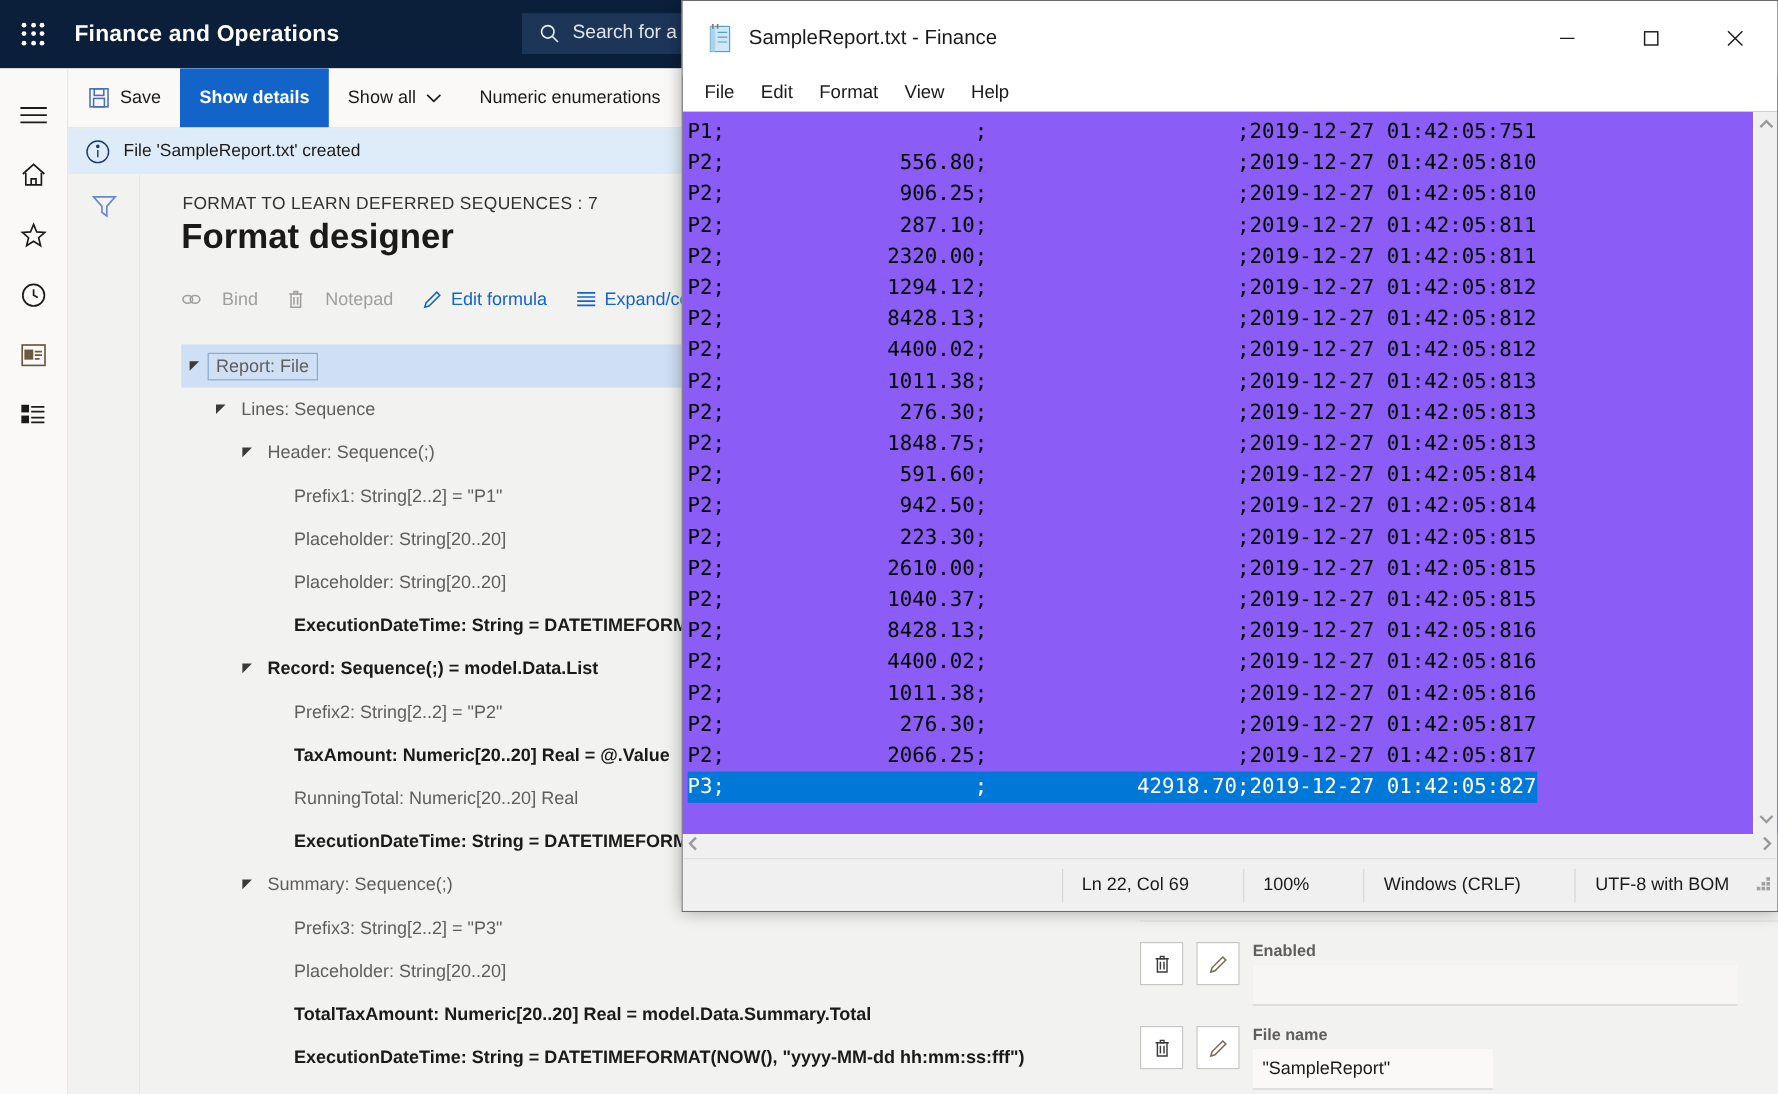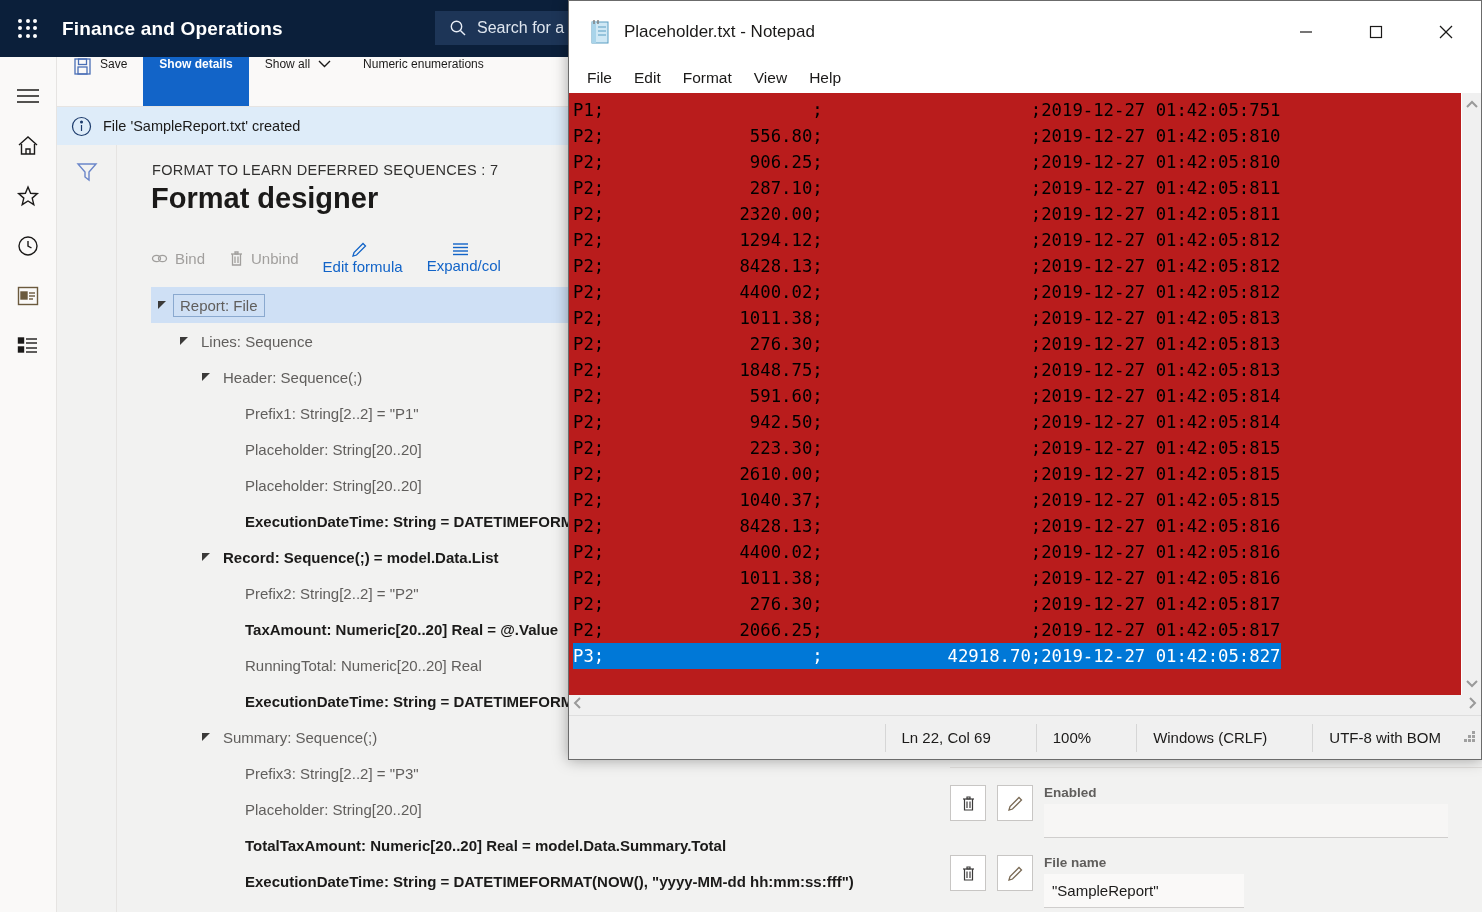--- a/index.html
+++ b/index.html
@@ -44,21 +44,21 @@
     display: flex; flex-direction: column; align-items: center; padding-top: 14px;
   }
   .rail-btn { width: 40px; height: 50px; display: flex; align-items: center; justify-content: center; cursor: pointer; }
 
   
   .fo-cmdbar {
     position: absolute; left: 57px; top: 57px; width: 1425px; height: 50px;
     background: #faf9f8; border-bottom: 1px solid #e6e4e2;
     display: flex; align-items: stretch;
   }
-  .cmd { display: flex; padding: 0 16px; font-size: 12px; color: #1b1a19; cursor: pointer; white-space: nowrap; }
+  .cmd { display: flex; align-items: center; padding: 0 16px; font-size: 15px; color: #1b1a19; cursor: pointer; white-space: nowrap; }
   .cmd.primary { background: #1264c8; color: #ffffff; font-weight: 600; }
   .cmd .ico { margin-right: 8px; display: inline-flex; }
   .cmd .chev { margin-left: 8px; }
 
   
   .fo-msgbar {
     position: absolute; left: 57px; top: 107px; width: 1425px; height: 38px;
     background: #deecf9; display: flex; align-items: center; padding-left: 14px;
     font-size: 14.5px; color: #1b1a19;
   }
@@ -72,22 +72,22 @@
   .fo-filterstrip .funnel { position: absolute; left: 18px; top: 15px; cursor: pointer; }
 
   
   .fo-content { position: absolute; left: 117px; top: 145px; width: 1365px; height: 767px; background: #f2f2f1; }
   .fo-breadcrumb { position: absolute; left: 35px; top: 17px; font-size: 14.5px; color: #323130; letter-spacing: .3px; }
   .fo-pagetitle { position: absolute; left: 34px; top: 37px; font-size: 29px; font-weight: bold; color: #1b1a19; }
 
   .fo-actionbar { position: absolute; left: 34px; top: 96px; display: flex; align-items: center; }
   .act { display: flex; align-items: center; font-size: 15px; margin-right: 24px; cursor: pointer; white-space: nowrap; }
   .act .ai { margin-right: 7px; display: inline-flex; }
-  .act.enabled { color: #1264c8; flex-direction: column; }
-  .act.disabled { color: #a19f9d; cursor: default; }
+  .act.enabled { color: #1264c8; }
+  .act.disabled { color: #a19f9d; cursor: default; gap: 10px; }
 
   
   .fo-tree { position: absolute; left: 34px; top: 142px; width: 1320px; }
   .trow { height: 36px; display: flex; align-items: center; font-size: 15px; color: #605e5c; white-space: nowrap; }
   .trow.selected { background: #cfe0f5; }
   .trow.bold { color: #1b1a19; font-weight: bold; }
   .tw { width: 22px; display: inline-flex; justify-content: center; align-items: center; flex: 0 0 22px; }
   .tlabel { padding: 2px 6px; }
   .trow.selected .tlabel { border: 1px solid #8aa9cf; background: #cfe0f5; }
 
@@ -120,21 +120,21 @@
     flex: 0 0 62px;
   }
   .np-icon { margin-left: 20px; margin-right: 13px; display: inline-flex; }
   .np-name { font-size: 17px; color: #1b1a19; }
   .np-wbtns { margin-left: auto; display: flex; height: 100%; }
   .wbtn { width: 70px; display: flex; align-items: center; justify-content: center; cursor: pointer; }
 
   .np-menu { height: 30px; display: flex; align-items: center; padding-left: 18px; flex: 0 0 30px; }
   .np-menu .mi { font-size: 15.5px; color: #1b1a19; margin-right: 22px; cursor: pointer; }
 
-  .np-body { position: relative; flex: 1; display: flex; background: #b91c1c; overflow: hidden; }
+  .np-body { position: relative; flex: 1; display: flex; background: #8b5cf6; overflow: hidden; }
   .np-textwrap { position: relative; flex: 1; overflow: hidden; padding-top: 4px; }
   .np-text {
     font-family: "DejaVu Sans Mono", "Liberation Mono", monospace;
     font-size: 17.3px; line-height: 26px; color: #000000;
     white-space: pre; padding-left: 4px;
   }
   .np-text .hl { background: #0078d7; color: #ffffff; display: inline-block; }
   .np-vscroll {
     width: 20px; background: #f0f0f0; border-left: 1px solid #ffffff;
     display: flex; flex-direction: column; justify-content: space-between;
@@ -294,21 +294,21 @@
         <div class="act disabled">
           <span class="ai">
             <svg width="15" height="17" viewBox="0 0 15 17" fill="none" stroke="#a19f9d" stroke-width="1.3">
                 <path d="M2 4 H13"></path>
                 <path d="M3.5 4 V15 H11.5 V4"></path>
                 <path d="M6 2 H9 V4 H6 Z"></path>
                 <line x1="6" y1="6.5" x2="6" y2="13"></line>
                 <line x1="9" y1="6.5" x2="9" y2="13"></line>
               </svg>
           </span>
-          <span>Unbind</span>
+          <span>Notepad</span>
         </div>
         <div class="act enabled">
           <span class="ai">
             <svg width="17" height="17" viewBox="0 0 17 17" fill="none" stroke="#1264c8" stroke-width="1.3">
                 <path d="M2 15 L3 11.5 L12 2.5 L14.5 5 L5.5 14 Z"></path>
               </svg>
           </span>
           <span>Edit formula</span>
         </div>
         <div class="act enabled">
@@ -468,21 +468,21 @@
         <svg width="22" height="24" viewBox="0 0 22 24">
           <rect x="3" y="2" width="16" height="21" fill="#cfe8f5" stroke="#5a9ec2" stroke-width="1"></rect>
           <rect x="3" y="2" width="4" height="21" fill="#a9d4ea"></rect>
           <line x1="9" y1="7" x2="17" y2="7" stroke="#5a9ec2"></line>
           <line x1="9" y1="11" x2="17" y2="11" stroke="#5a9ec2"></line>
           <line x1="9" y1="15" x2="17" y2="15" stroke="#5a9ec2"></line>
           <line x1="5" y1="0" x2="5" y2="4" stroke="#7a7a7a" stroke-width="1.4"></line>
           <line x1="9" y1="0" x2="9" y2="4" stroke="#7a7a7a" stroke-width="1.4"></line>
         </svg>
       </span>
-      <span class="np-name">Placeholder.txt - Notepad</span>
+      <span class="np-name">SampleReport.txt - Finance</span>
       <div class="np-wbtns">
         <div class="wbtn">
           <svg width="16" height="16" viewBox="0 0 16 16">
               <line x1="2" y1="8" x2="14" y2="8" stroke="#1b1a19" stroke-width="1.2"></line>
             </svg>
         </div>
         <div class="wbtn">
           <svg width="16" height="16" viewBox="0 0 16 16">
               <rect x="2.5" y="2.5" width="11" height="11" fill="none" stroke="#1b1a19" stroke-width="1.2"></rect>
             </svg>

